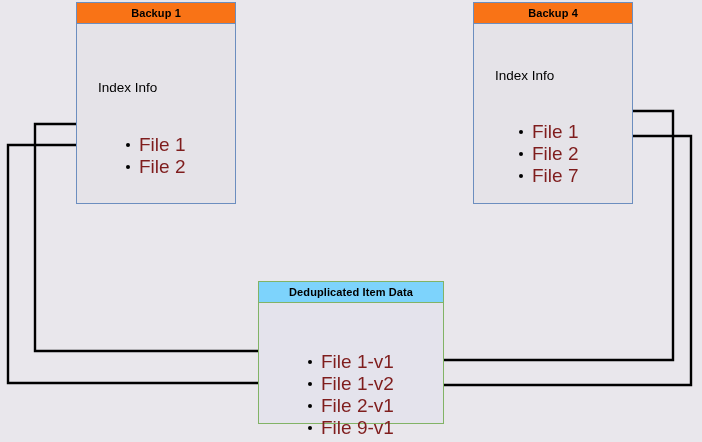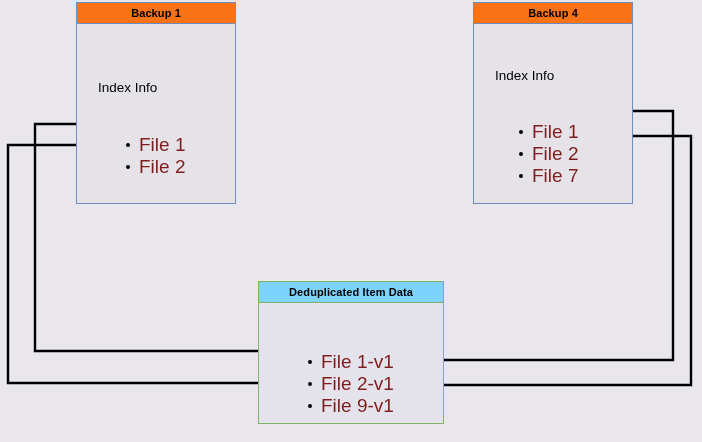--- a/index.html
+++ b/index.html
@@ -100,19 +100,20 @@
         <li>File 7</li>
       </ul>
     </div>
   </div>
 
   <div class="node green" style="left:258px;top:281px;width:186px;height:157px;">
     <div class="hdr">Deduplicated Item Data</div>
     <div class="body" style="height:121px;">
       <ul class="files" style="left:48px;top:48px;">
         <li>File 1-v1</li>
+        <li>File 1-v2</li>
         <li>File 2-v1</li>
         <li>File 9-v1</li>
       </ul>
     </div>
   </div>
 
 </div>
 
 </body></html>

